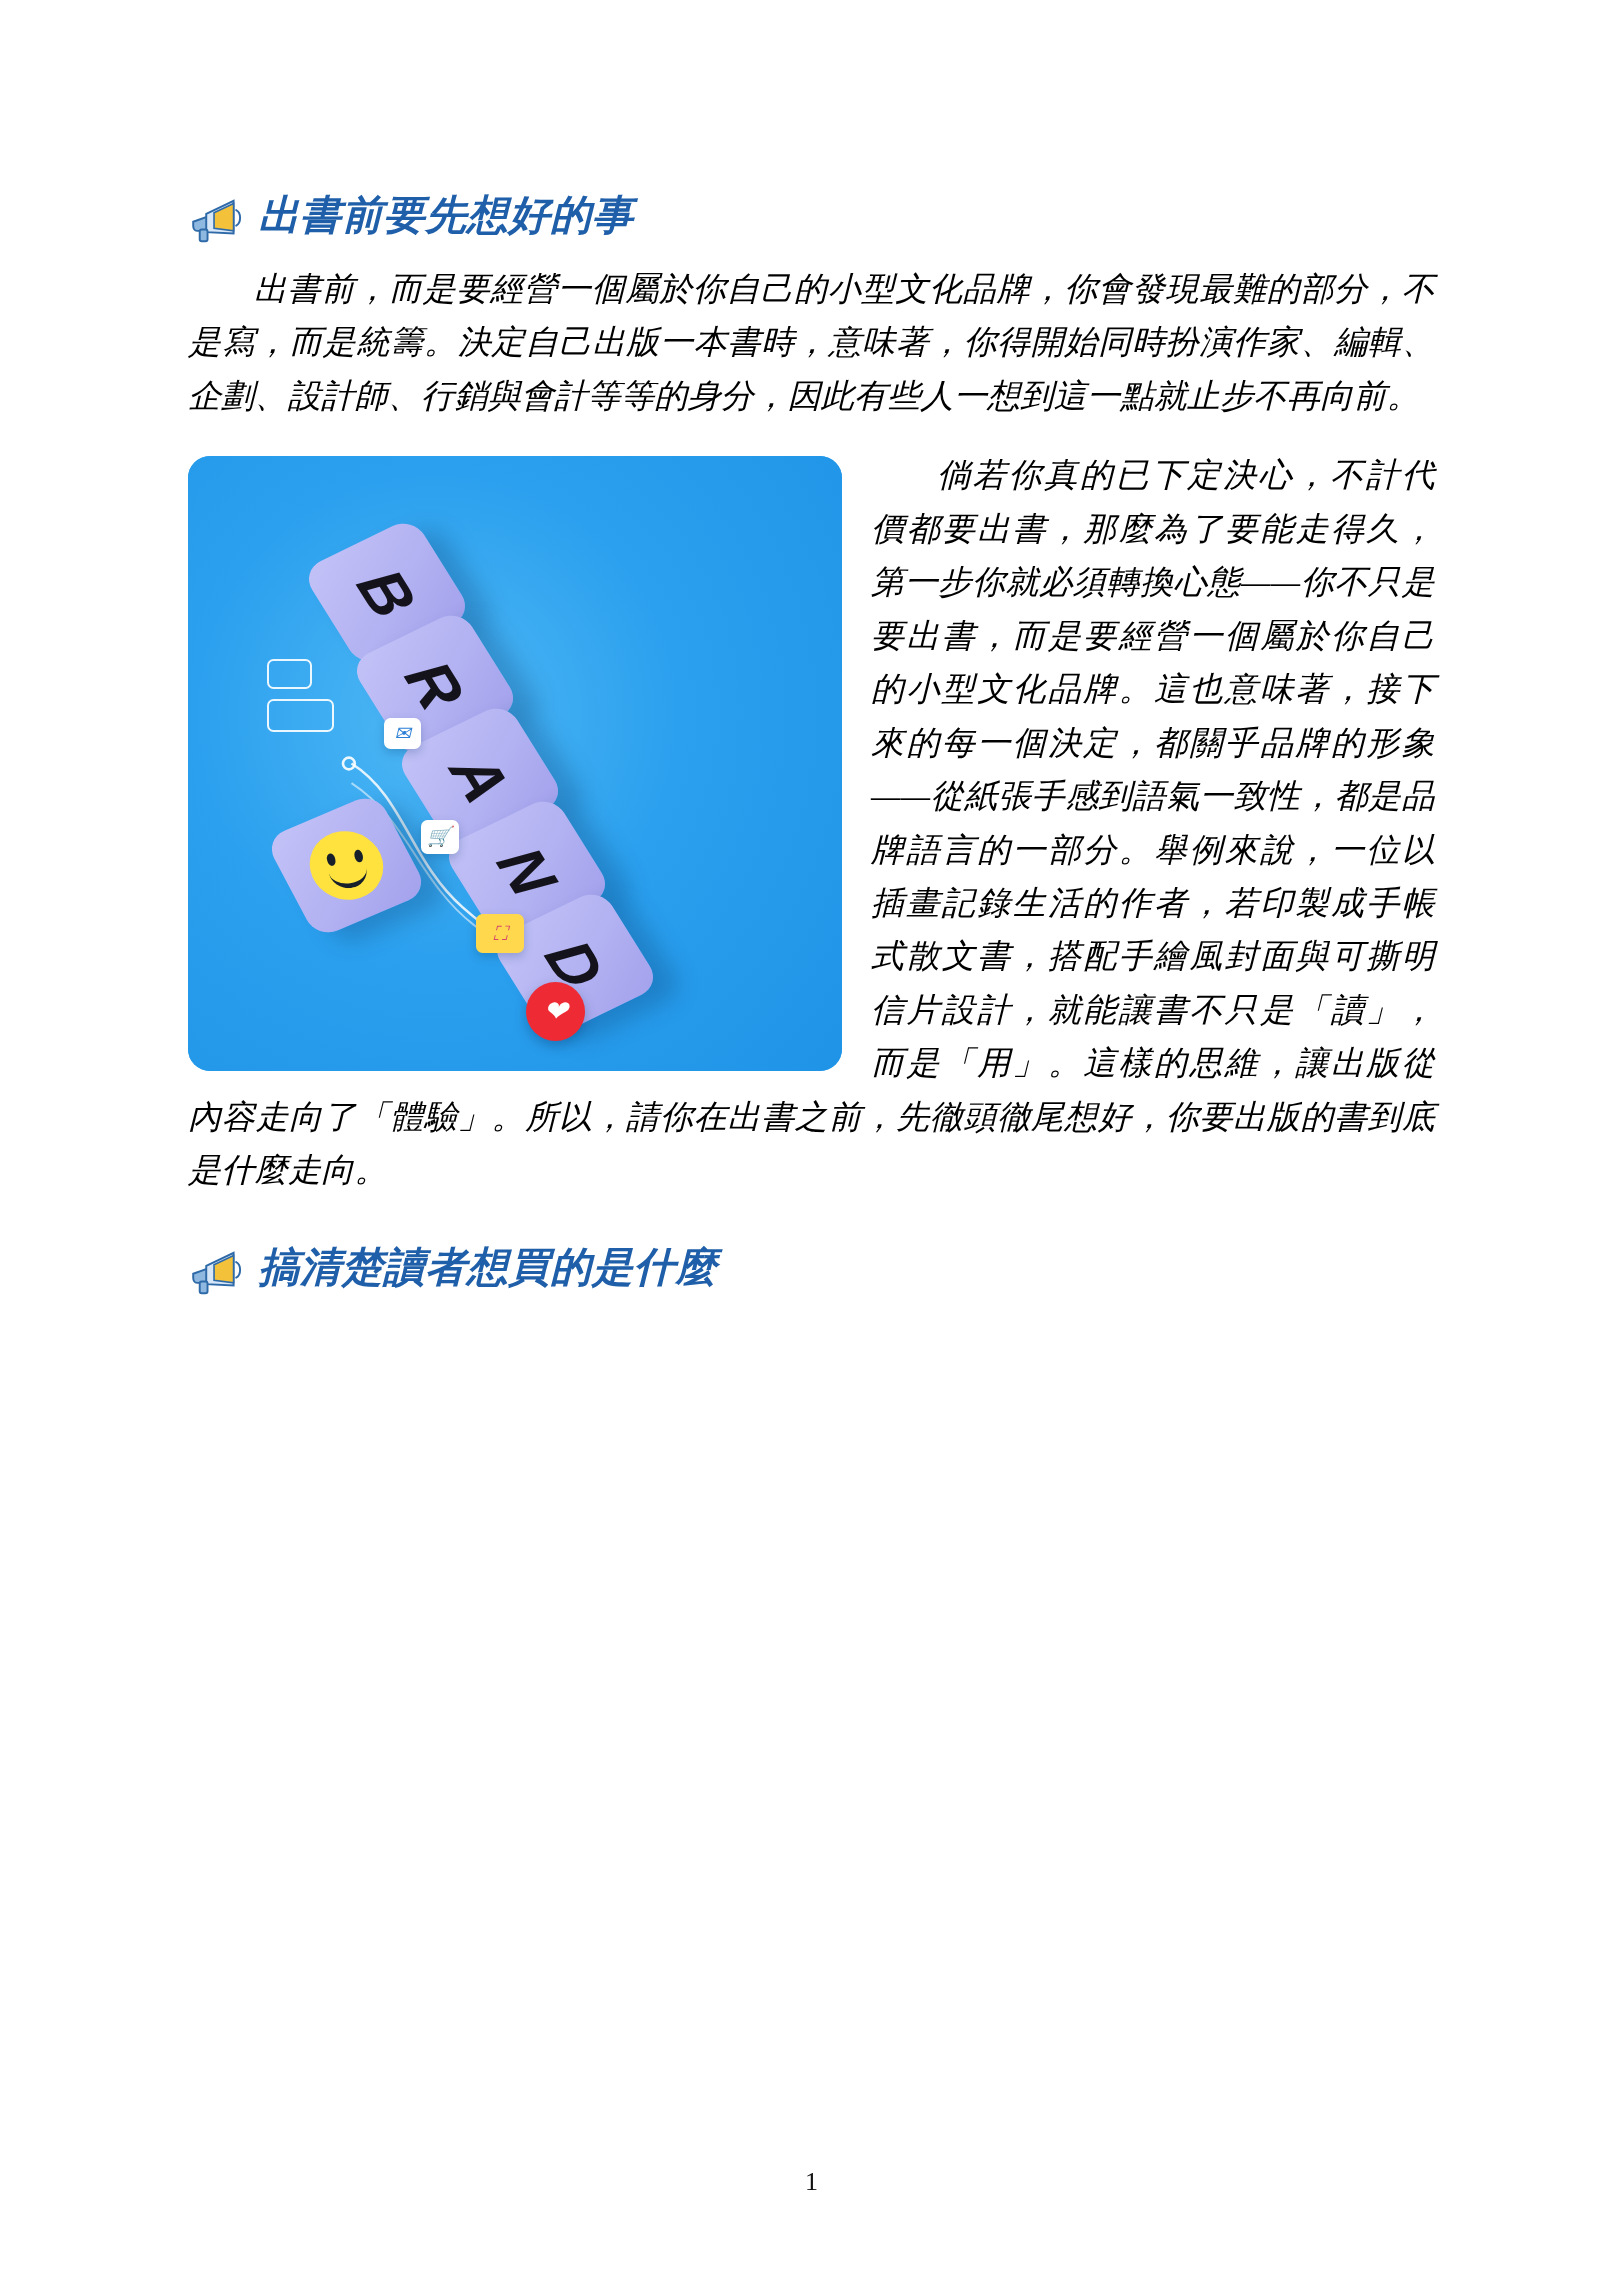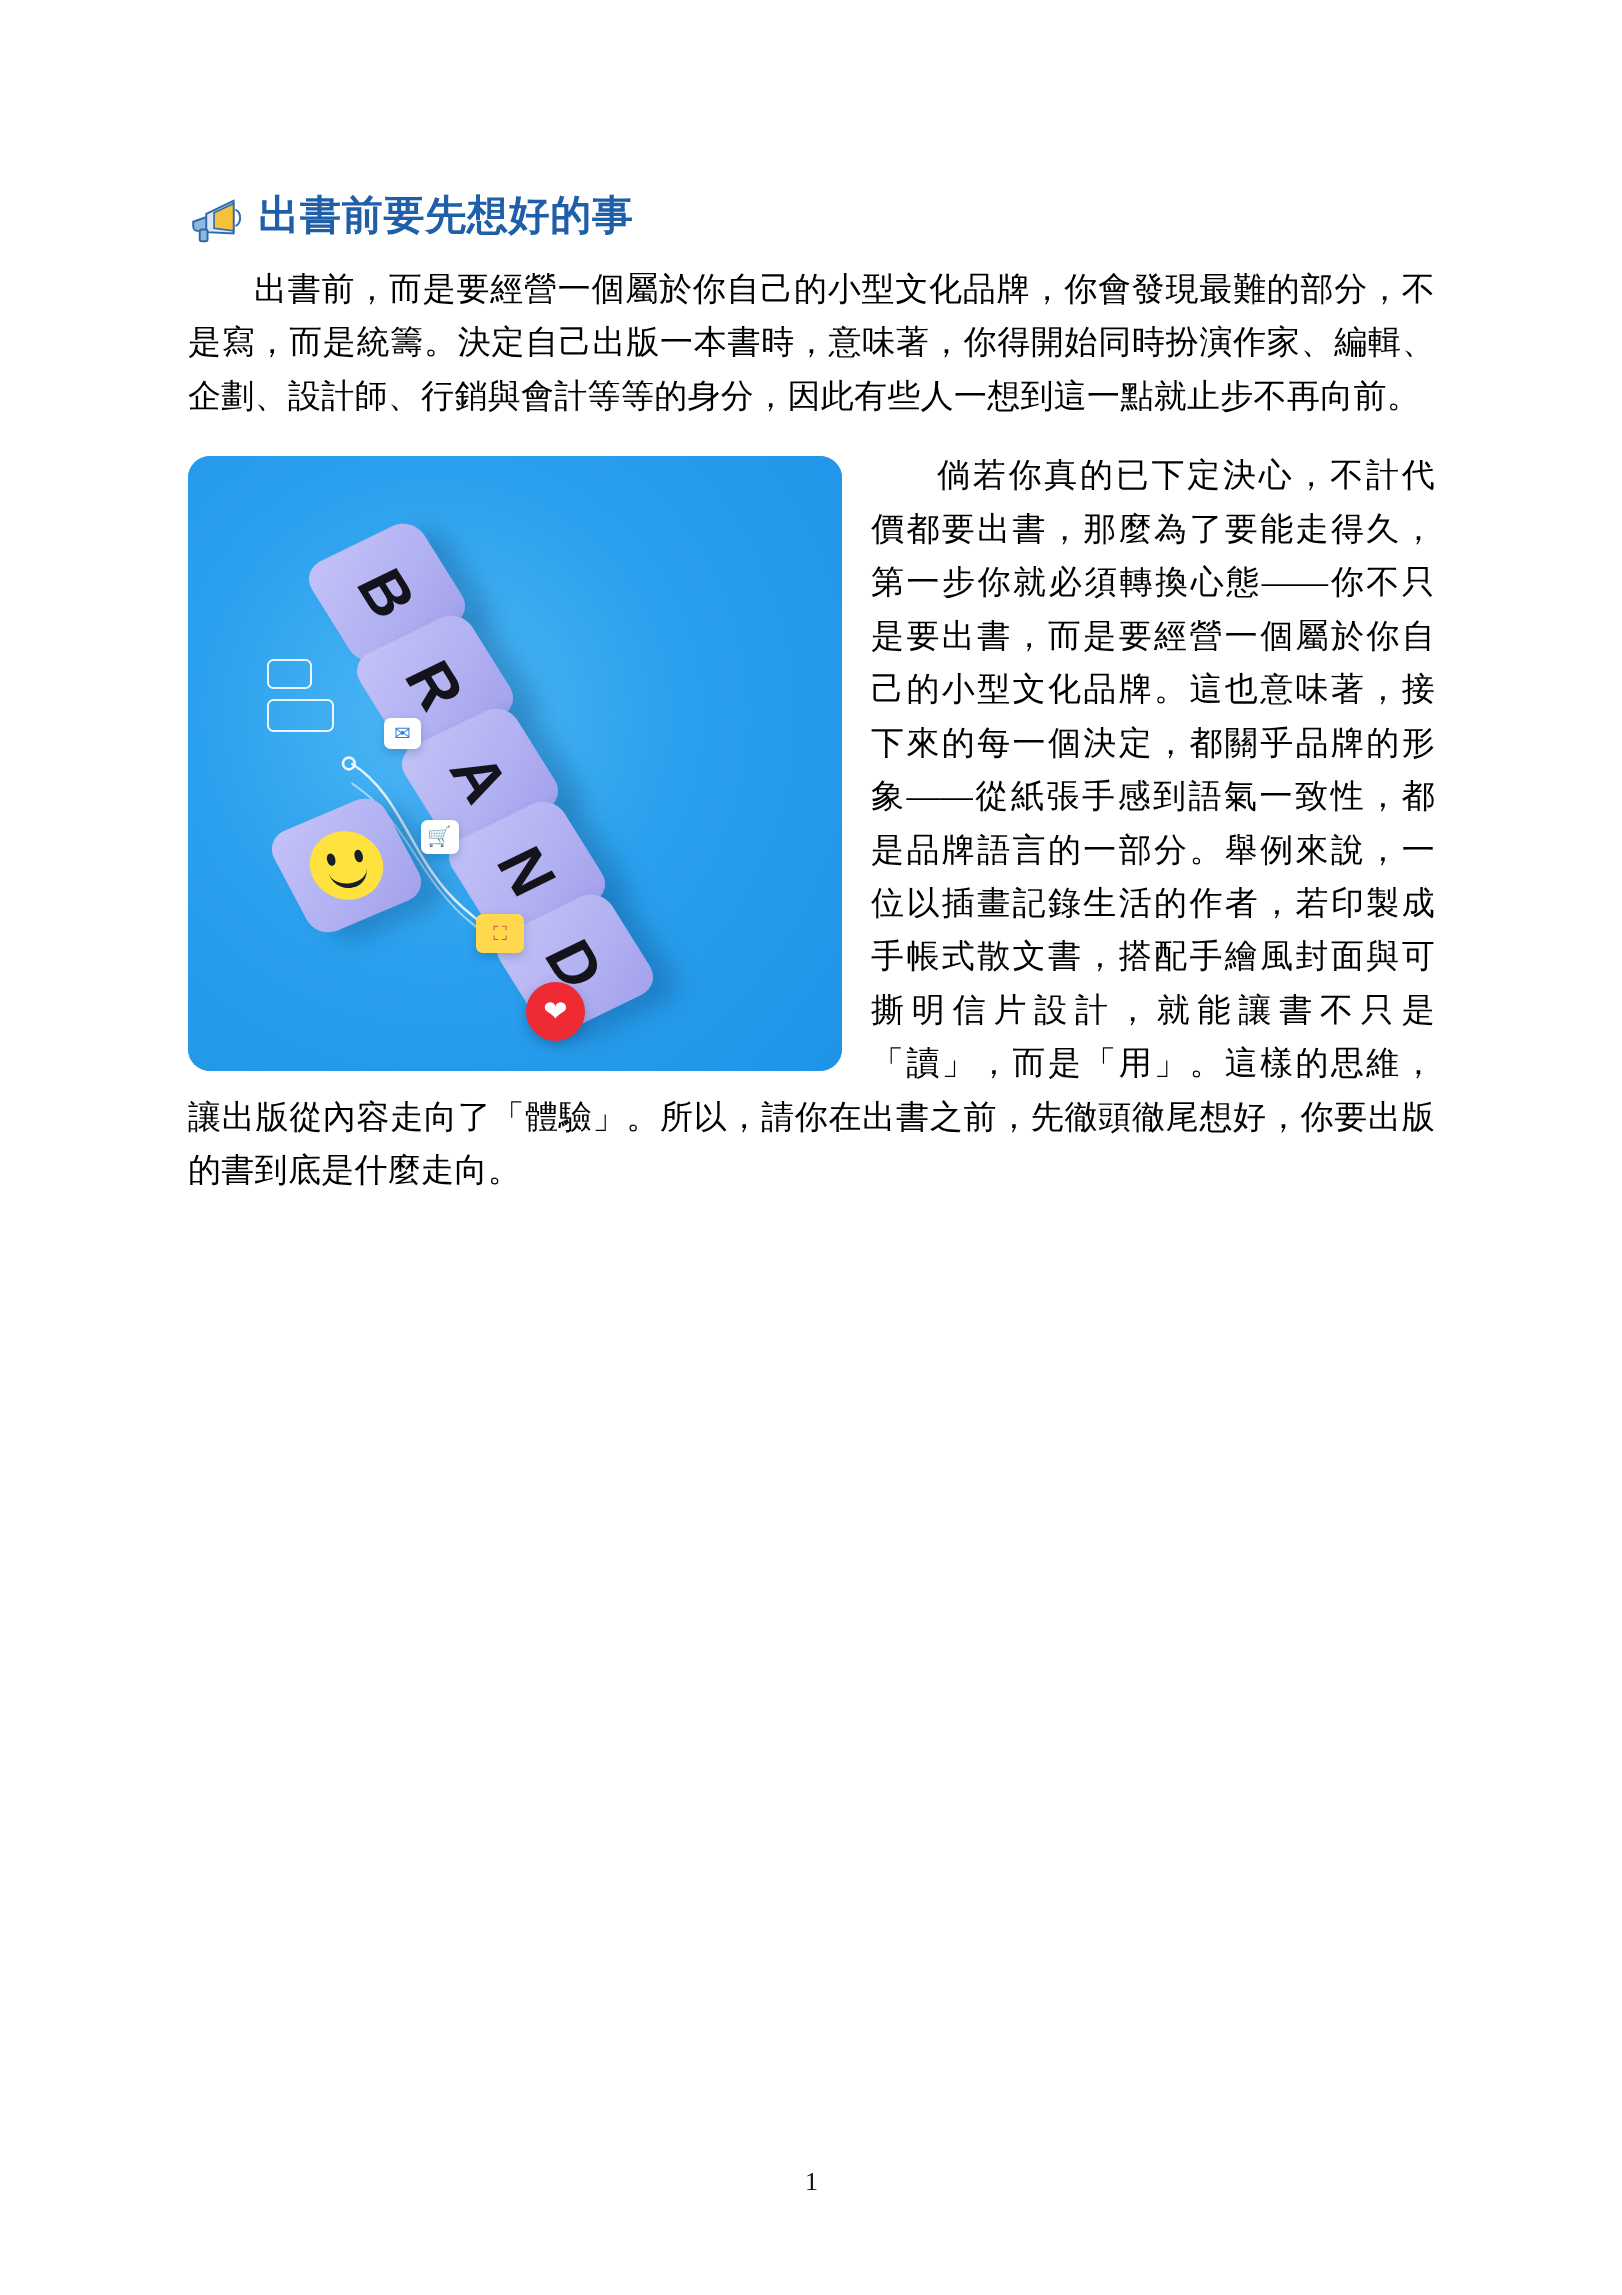--- a/index.html
+++ b/index.html
@@ -21,20 +21,21 @@
     width: 1623px;
     height: 2295px;
     padding: 0;
     box-sizing: border-box;
   }
   .content {
     position: absolute;
     left: 188px;
     top: 190px;
     width: 1247px;
+    font-style: italic;
   }
 
   
   .heading {
     display: flex;
     align-items: center;
     gap: 14.4px;
     margin: 0 0 22px 0;
   }
   .heading .hd-icon {
@@ -266,18 +267,30 @@
             <span class="glyph">⛶</span>
           </div>
         <div class="heart-badge">
             <span class="glyph">❤</span>
           </div>
       </div>
 
       <p class="body-text indent">倘若你真的已下定決心，不計代價都要出書，那麼為了要能走得久，第一步你就必須轉換心態——你不只是要出書，而是要經營一個屬於你自己的小型文化品牌。這也意味著，接下來的每一個決定，都關乎品牌的形象——從紙張手感到語氣一致性，都是品牌語言的一部分。舉例來說，一位以插畫記錄生活的作者，若印製成手帳式散文書，搭配手繪風封面與可撕明信片設計，就能讓書不只是「讀」，而是「用」。這樣的思維，讓出版從內容走向了「體驗」。所以，請你在出書之前，先徹頭徹尾想好，你要出版的書到底是什麼走向。</p>
     </div>
 
+    <div class="heading" style="margin-top:18.3px;">
+      <span class="hd-icon">
+        <svg viewBox="0 0 86 78" width="56" height="51" xmlns="http://www.w3.org/2000/svg">
+          <path d="M8 44 L30 36 L30 58 L14 58 C10 58 8 54 8 50 Z" fill="#8fb8e0" stroke="#2f6aa8" stroke-width="3"></path>
+          <path d="M28 32 L70 12 L70 62 L28 60 Z" fill="#d7e7f7" stroke="#2f6aa8" stroke-width="3"></path>
+          <path d="M40 30 L70 16 L70 58 L40 54 Z" fill="#f3c23a" stroke="#2f6aa8" stroke-width="2.5"></path>
+          <rect x="18" y="56" width="12" height="18" rx="3" fill="#8fb8e0" stroke="#2f6aa8" stroke-width="3"></rect>
+          <path d="M74 26 C82 30 82 46 74 50" fill="none" stroke="#2f6aa8" stroke-width="3" stroke-linecap="round"></path>
+        </svg>
+      </span>
+      <span class="hd-text">搞清楚讀者想買的是什麼</span>
+    </div>
 
   </div>
 
   <div class="page-number">1</div>
 </div>
 
 
 </body></html>

